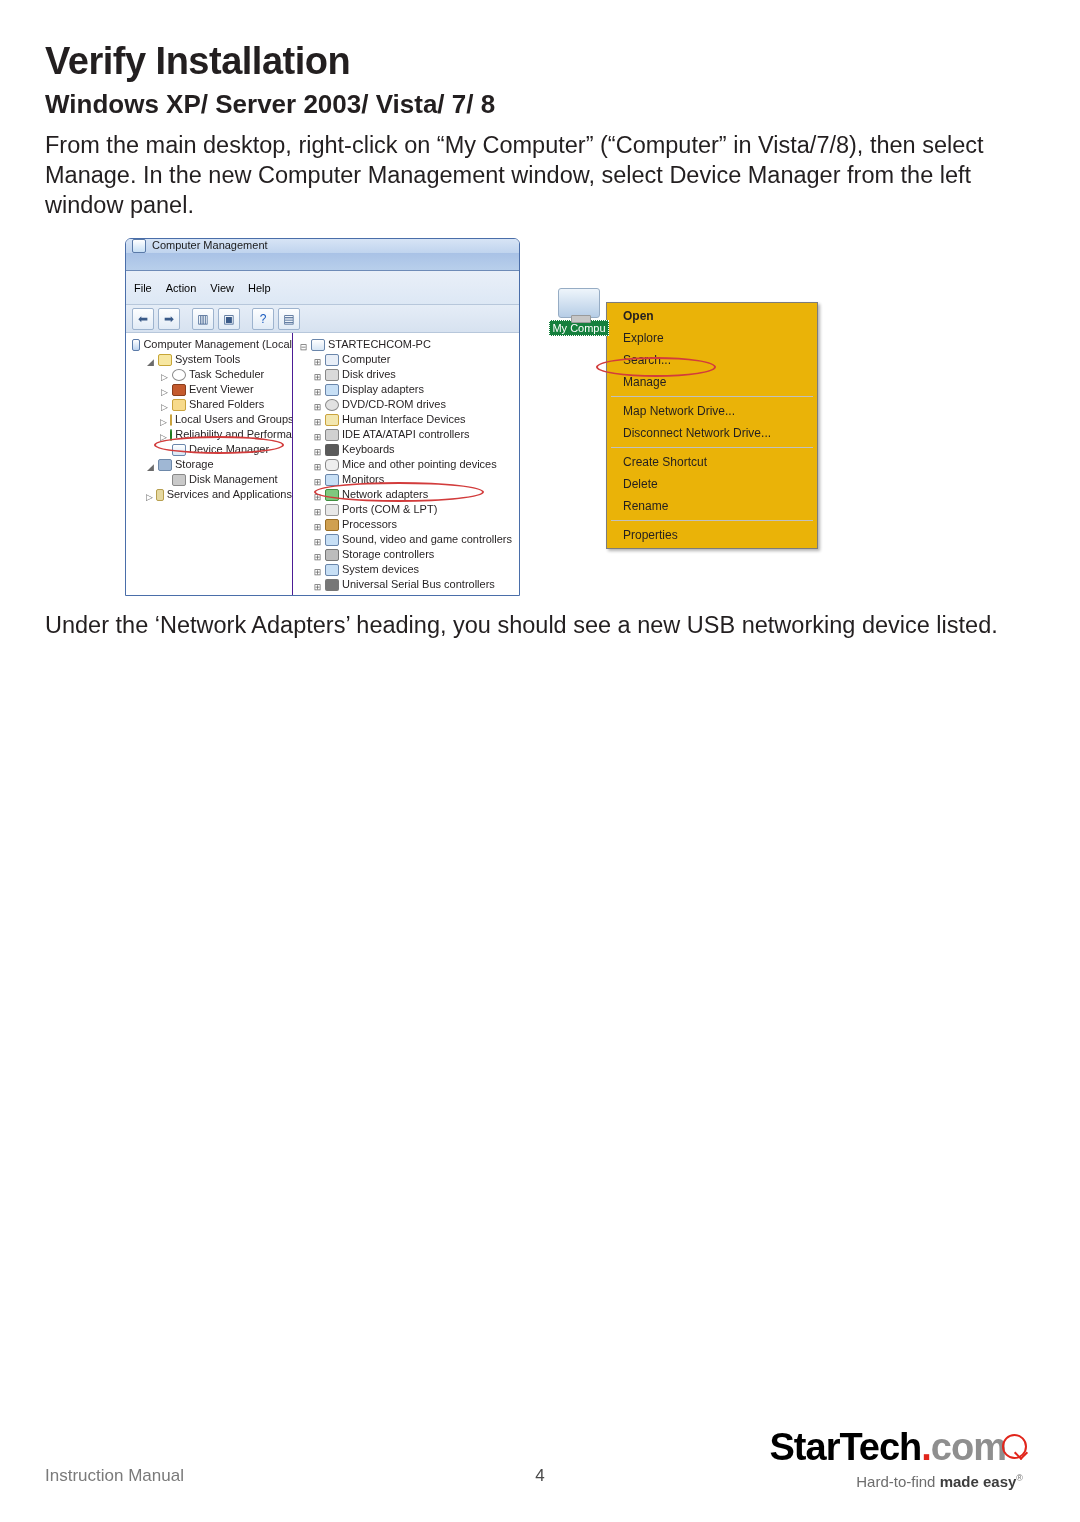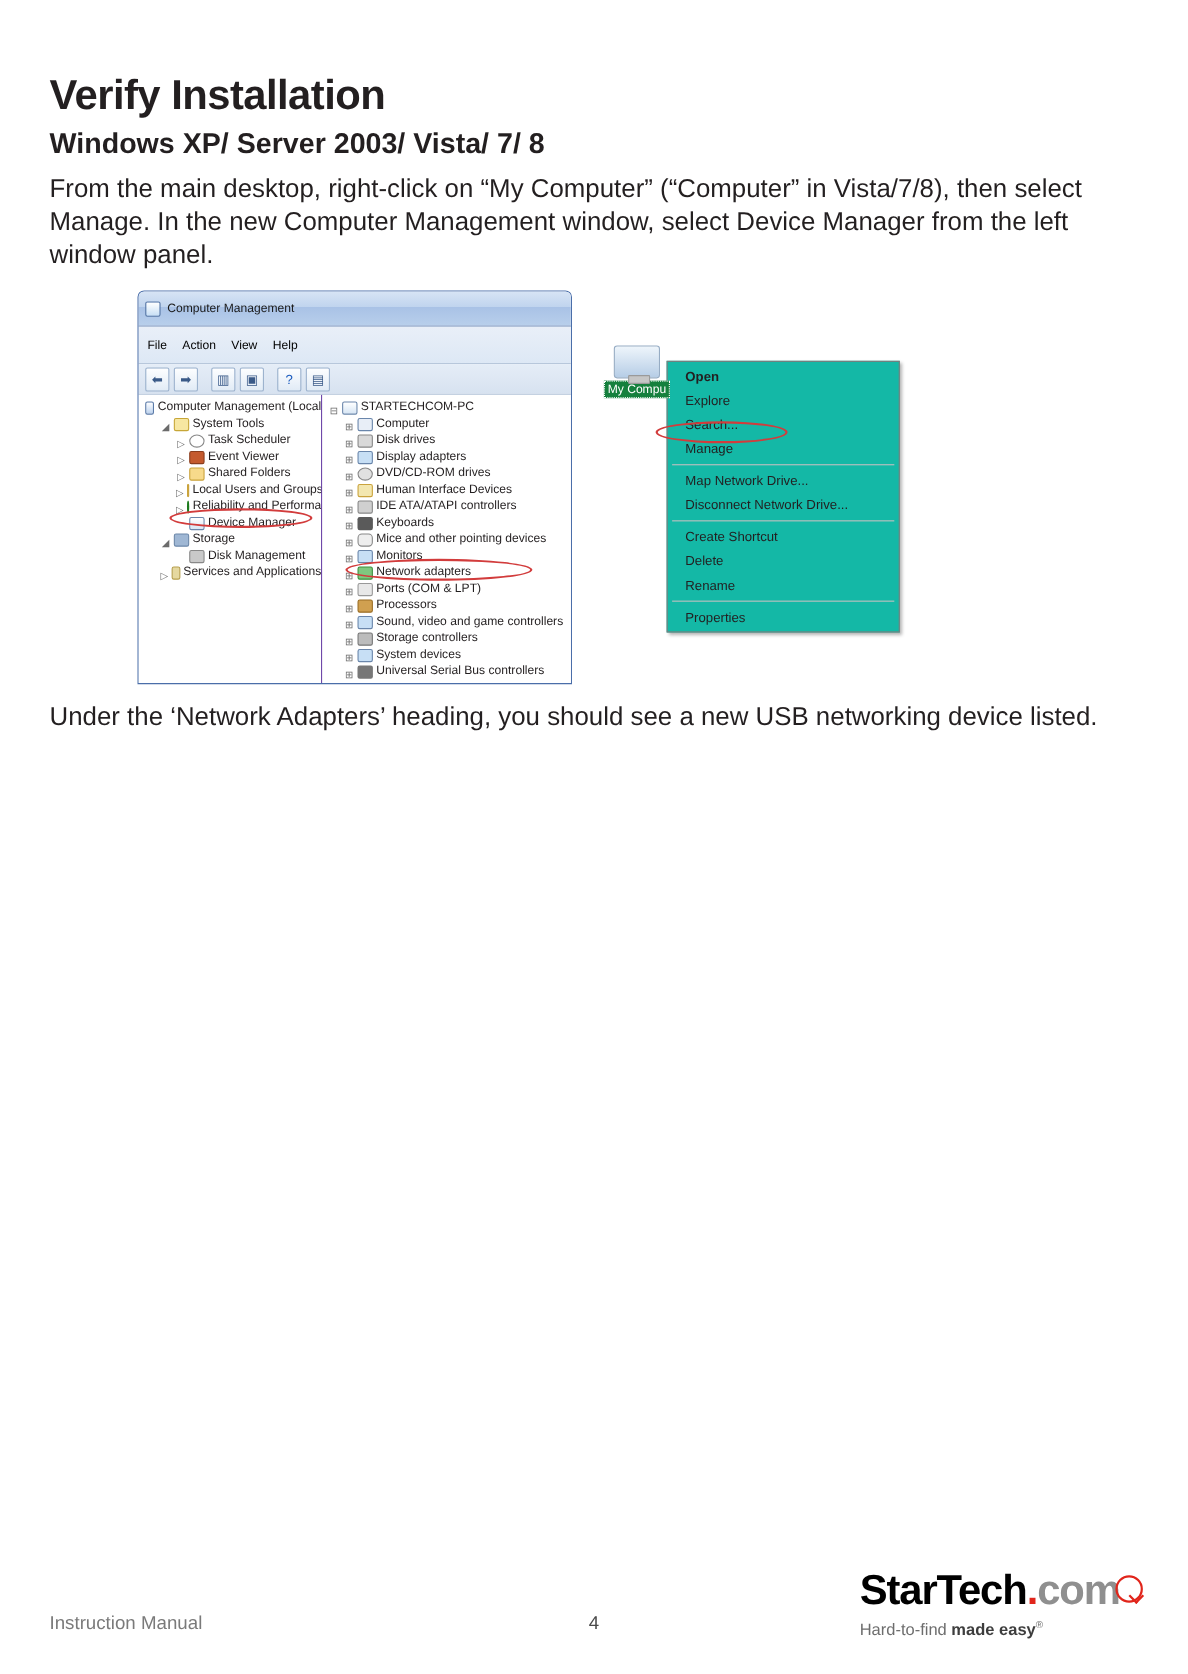--- a/index.html
+++ b/index.html
@@ -1,24 +1,24 @@
 <!DOCTYPE html>
 <html><head>
 <meta charset="utf-8">
 <style>
   * { box-sizing: border-box; margin: 0; padding: 0; }
   html, body { width: 1080px; height: 1522px; background: #fff; font-family: "Segoe UI", "Myriad Pro", Arial, sans-serif; color: #231f20; }
   .page { position: relative; width: 1080px; height: 1522px; padding: 40px 45px 0 45px; }
-  h1 { font-size: 38px; font-weight: 700; letter-spacing: -0.5px; margin-bottom: 6px; margin-top: 26px; }
+  h1 { font-size: 38px; font-weight: 700; letter-spacing: -0.5px; margin-bottom: 6px; }
   h2 { font-size: 26px; font-weight: 700; margin-bottom: 10px; }
   p.body { font-size: 23.5px; line-height: 1.28; font-weight: 400; }
   .figures { display: flex; align-items: flex-start; gap: 28px; margin: 18px 0 14px 80px; }
   
   .cm-window { width: 395px; border: 1px solid #4a6ea9; border-radius: 6px 6px 0 0; overflow: hidden; font-family: "Segoe UI", Tahoma, sans-serif; font-size: 11px; background: #fff; }
-  .cm-title { height: 32px; background: linear-gradient(#d7e4f5, #c0d4ee 45%, #a9c2e6 46%, #b8cfeb); color: #1a1a1a; display: flex; align-items: center; padding-left: 6px; gap: 6px; border-bottom: 1px solid #6e8bb7; }
+  .cm-title { height: 32px; background: linear-gradient(#d7e4f5, #c0d4ee 45%, #a9c2e6 46%, #b8cfeb); color: #1a1a1a; display: flex; align-items: flex-start; padding-left: 6px; gap: 6px; border-bottom: 1px solid #6e8bb7; }
   .cm-title .ticon { width: 14px; height: 14px; background: linear-gradient(#fff,#c7dff5); border: 1px solid #5a7aa8; border-radius: 2px; display: inline-block; }
   .cm-menu { height: 34px; background: linear-gradient(#e9eff8,#dde8f5); display: flex; align-items: center; gap: 14px; padding-left: 8px; color: #000; border-bottom: 1px solid #b7c7db; }
   .cm-menu span { font-size: 11px; }
   .cm-toolbar { height: 28px; background: linear-gradient(#e5edf7,#d7e2f0); display: flex; align-items: center; gap: 4px; padding-left: 6px; border-bottom: 1px solid #b7c7db; }
   .tbtn { width: 22px; height: 22px; border: 1px solid #9db3ce; border-radius: 2px; background: linear-gradient(#fdfeff,#e1ebf6); display: flex; align-items: center; justify-content: center; font-size: 12px; color: #3a5a88; }
   .tbtn.sep { border: none; background: none; width: 4px; }
   .cm-body { display: flex; height: 262px; }
   .cm-left { width: 167px; border-right: 1px solid #4c1d95; padding: 4px 0 4px 6px; background: #fff; overflow: hidden; }
   .cm-right { flex: 1; padding: 4px 0 4px 6px; background: #fff; overflow: hidden; }
   .tree { list-style: none; }
@@ -55,30 +55,30 @@
   .ic-sysd { background: #c7dff5; border:1px solid #6a86ab; }
   .ic-usb { background: #777; border-radius: 2px; }
   .oval { position: absolute; border: 2px solid #d23c3c; border-radius: 50%; pointer-events: none; }
   .cm-body-wrap { position: relative; }
   
   .ctx-fig { position: relative; width: 270px; margin-top: 64px; }
   .mc-icon { position: absolute; left: 0; top: -14px; width: 62px; text-align: center; font-size: 11px; font-family: Tahoma, sans-serif; }
   .mc-icon .mon { width: 42px; height: 30px; margin: 0 auto 2px; background: linear-gradient(#eef5fb,#b6cde6); border: 1px solid #96acc4; border-radius: 3px; position: relative; }
   .mc-icon .mon::after { content:""; position:absolute; bottom:-6px; left:12px; width:18px; height:6px; background:#c6c6c6; border:1px solid #9a9a9a; border-radius:1px; }
   .mc-icon .mcl { background:#15803d; color:#fff; padding:1px 2px; display:inline-block; border:1px dotted #fff; }
-  .ctx-menu { margin-left: 58px; width: 212px; background: #14b8a6; border: 1px solid #7c7c7c; box-shadow: 2px 2px 3px rgba(0,0,0,.3); font-family: Tahoma, sans-serif; font-size: 12px; padding: 2px; }
+  .ctx-menu { margin-left: 58px; width: 212px; background: #eab308; border: 1px solid #7c7c7c; box-shadow: 2px 2px 3px rgba(0,0,0,.3); font-family: Tahoma, sans-serif; font-size: 12px; padding: 2px; }
   .ctx-menu .mi { padding: 3px 14px; line-height: 16px; }
   .ctx-menu .mi.bold { font-weight: 700; }
   .ctx-menu .sep { height: 1px; background: #c0c0c0; margin: 3px 2px; }
   .ctx-oval { position:absolute; border:2px solid #d23c3c; border-radius:50%; pointer-events:none; }
   
   .footer { position: absolute; left: 45px; right: 45px; bottom: 36px; height: 60px; }
   .footer-label { position: absolute; left: 0; bottom: 0; font-size: 17px; color: #7a7a7a; }
   .page-num { position: absolute; left: 50%; transform: translateX(-50%); bottom: 0; font-size: 17px; color: #4a4a4a; }
-  .brand { position: absolute; right: 0; bottom: -4px; }
+  .brand { position: absolute; right: 12px; bottom: -4px; text-align: right; }
   .brand .logo { font-family: Arial, sans-serif; font-weight: 700; font-size: 38px; letter-spacing: -1px; color: #000; }
   .brand .logo .dot { color: #e1251b; }
   .brand .logo .com { color: #8f8f8f; font-weight: 700; }
   .brand .ring { display:inline-block; width:25px; height:25px; border:2px solid #e1251b; border-radius:50%; vertical-align: 1px; position: relative; margin-left:-4px; margin-right:-4px; }
   .brand .ring::after { content:""; position:absolute; right:-1px; bottom:-1px; width:8px; height:8px; border-right:2px solid #e1251b; border-bottom:2px solid #e1251b; transform: rotate(45deg); }
   .brand .tag { font-size: 15px; color: #6d6d6d; margin-top: 4px; }
   .brand .tag .bold { color:#3d3d3d; font-weight:600; }
   .brand .tag .reg { font-size: 9px; vertical-align: super; }
 </style>
 </head>

